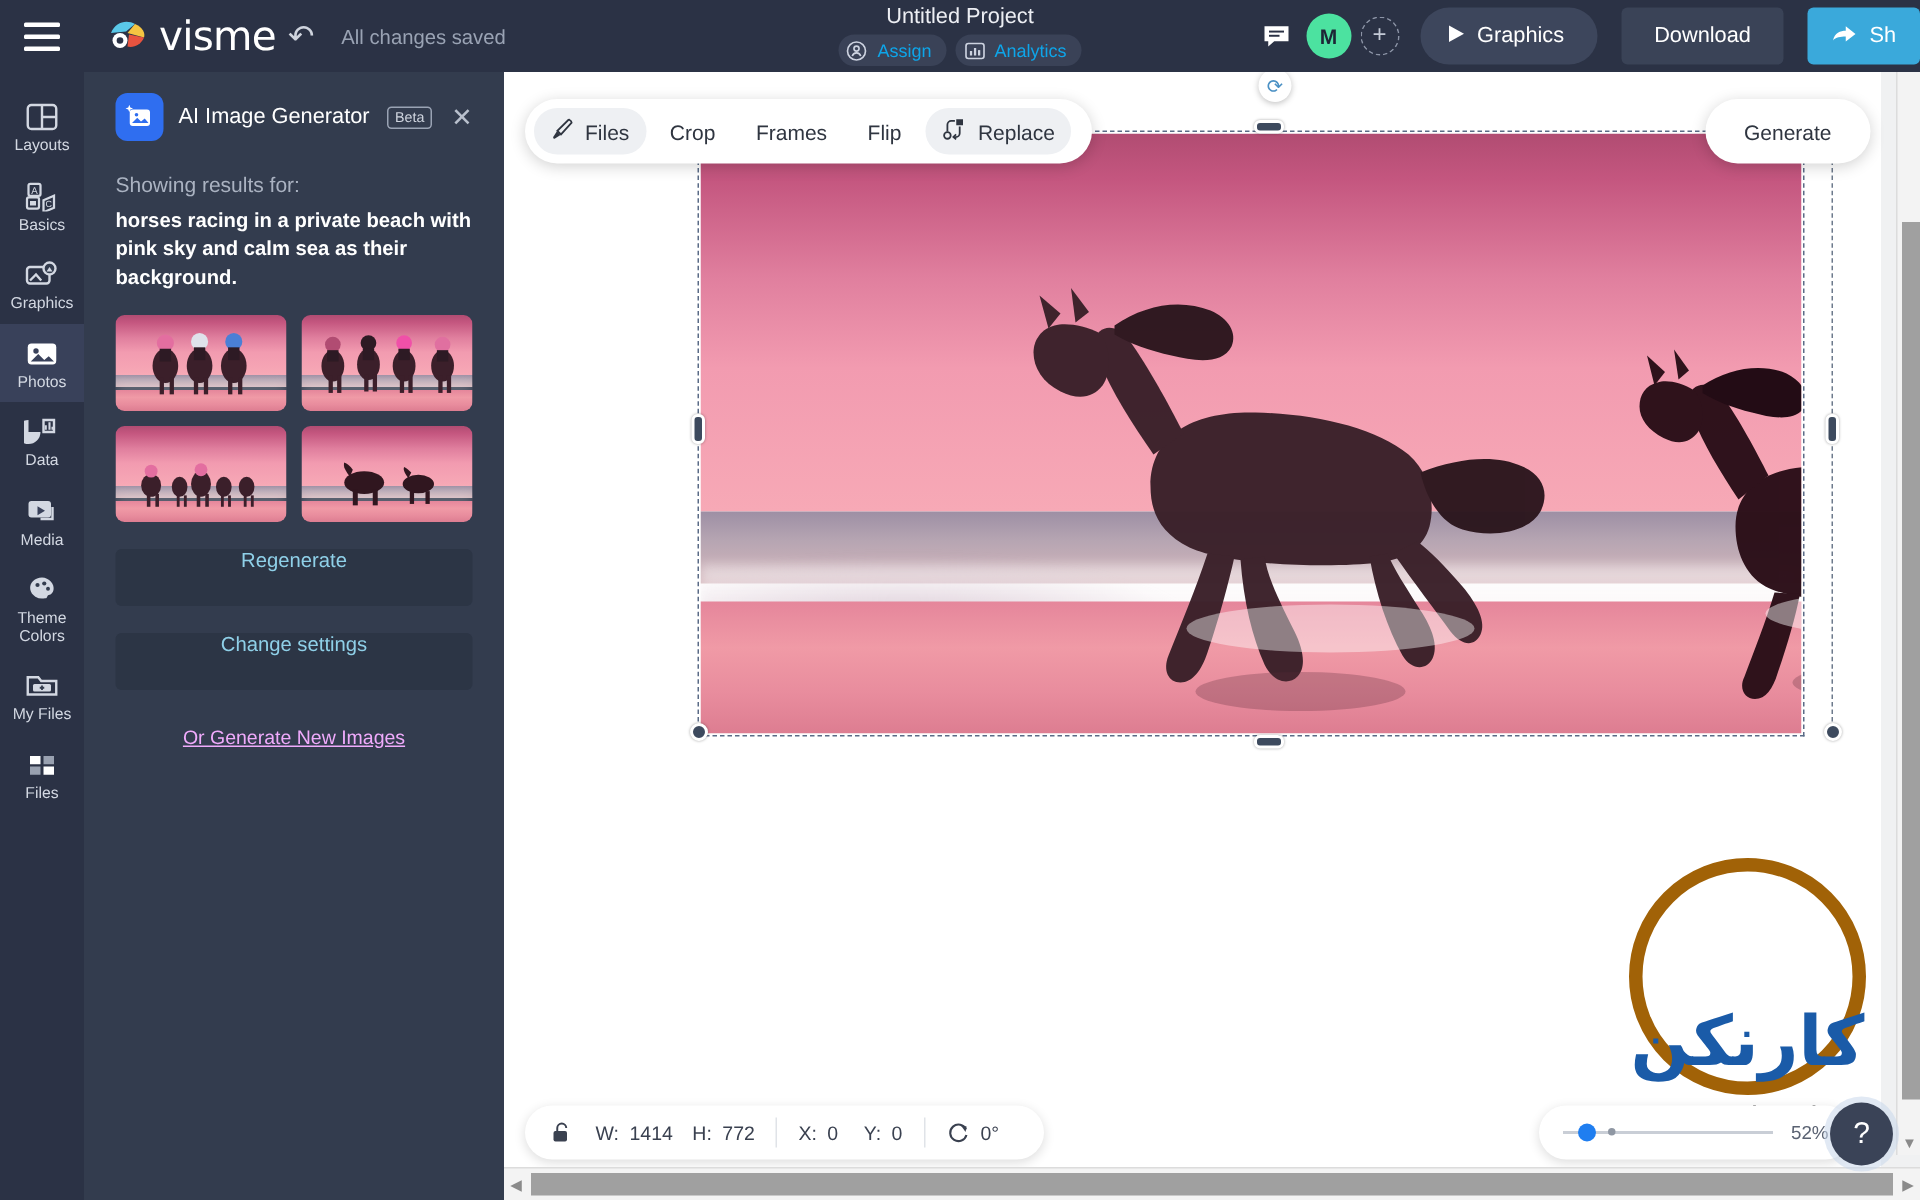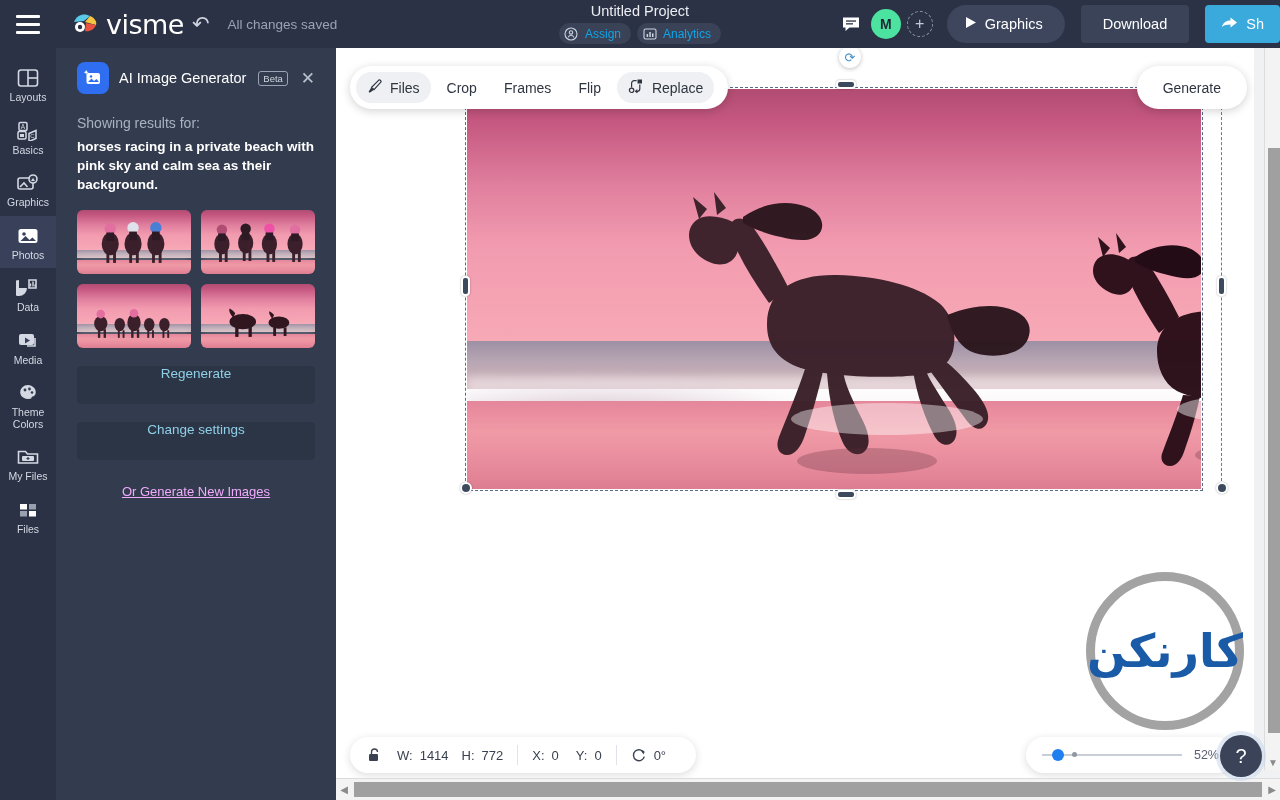--- a/index.html
+++ b/index.html
@@ -196,21 +196,21 @@
     position: absolute; right: 18px; bottom: 23px; width: 42px; height: 42px; border-radius: 50%;
     background: #3a4357; color: #fff; font-size: 20px;
     display:flex; align-items:center; justify-content:center; cursor:pointer;
     box-shadow: 0 0 0 4px rgba(200,215,235,.55); z-index: 40;
   }
 
   
   #wm { position: absolute; right: 26px; bottom: 42px; width: 178px; text-align: center; z-index: 25; pointer-events: none;}
   #wmStamp {
     width: 158px; height: 158px; margin: 0 auto; border-radius: 50%;
-    border: 9px solid #a3a3a3; display:flex; align-items:center; justify-content:center;
+    border: 9px solid #a16207; display:flex; align-items:flex-end; justify-content:center;
   }
   #wmStamp span { color: #1a5ba8; font-size: 46px; font-weight: bold; direction: rtl;
     font-family: "DejaVu Sans", sans-serif; }
   #wmTxt { font-size: 21px; color: #1c1c1c; margin-top: 4px; }
 
   
   #vscroll { position: absolute; right: 0; top: 48px; bottom: 30px; width: 16px; background: #f3f3f3; border-left: 1px solid #dcdcdc; z-index: 35; }
   #vthumb { position: absolute; left: 3px; top: 100px; width: 12px; height: 585px; background: #a0a0a0; border-radius: 0; cursor: pointer; }
   #vdown { position: absolute; left: 0; bottom: 0; width: 16px; height: 16px; color: #8a8a8a; font-size: 10px; display:flex; align-items:center; justify-content:center; }
   #hscroll { position: absolute; left: 336px; right: 0; bottom: 0; height: 22px; background: #f3f3f3; border-top: 1px solid #dcdcdc; z-index: 35; display: flex; align-items: center; }

